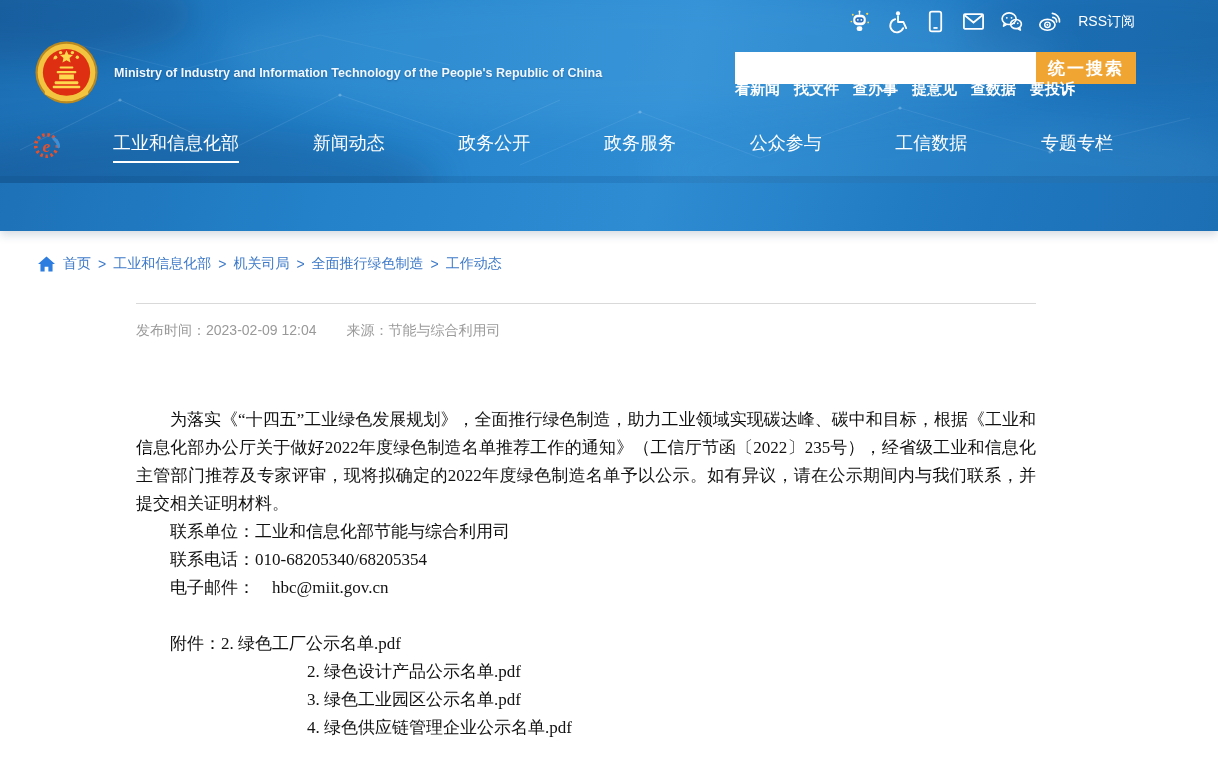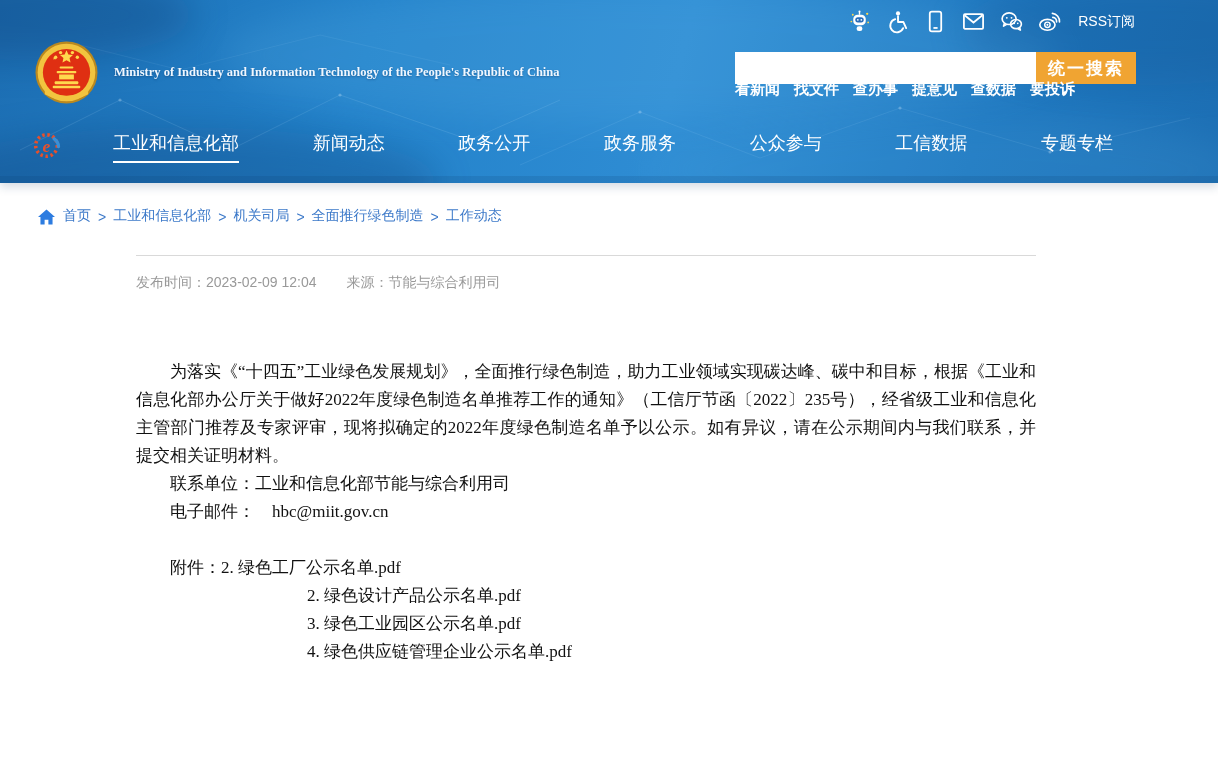--- a/index.html
+++ b/index.html
@@ -5,21 +5,21 @@
   * { box-sizing: border-box; }
   html, body { margin: 0; padding: 0; }
   body {
     width: 1218px; height: 781px; position: relative;
     background: #ffffff; overflow: hidden;
     font-family: "Liberation Sans", sans-serif;
   }
 
   
   .header {
-    position: relative; width: 100%; height: 183px;
+    position: relative; width: 100%; height: 231px;
     background: linear-gradient(105deg, #1d6fb4 0%, #2382ca 30%, #2e8cd3 55%, #1f78c0 80%, #1d6fb4 100%);
     box-shadow: 0 4px 9px rgba(30, 60, 100, .18);
   }
   .header-texture { position: absolute; left: 0; top: 0; pointer-events: none; }
 
   .topbar {
     position: absolute; top: 9px; right: 83px;
     display: flex; align-items: center; gap: 13px;
   }
   .tb-icon { width: 25px; height: 25px; display: block; cursor: pointer; }
@@ -27,21 +27,21 @@
 
   .brand { position: absolute; left: 35px; top: 41px; display: flex; align-items: center; cursor: pointer; }
   .emblem { width: 63px; height: 63px; display: block; }
   .brand-text { margin-left: 16px; }
   .brand-title {
     color: #ffffff; font-size: 32px; font-weight: 700; letter-spacing: 2px;
     line-height: 36px; text-shadow: 0 2px 4px rgba(10,50,100,.45); white-space: nowrap;
   }
   .brand-subtitle {
     color: #f0f7ff; font-size: 12.5px; font-weight: 600;
-    text-shadow: 0 1px 2px rgba(10,50,100,.45); white-space: nowrap; font-family: Liberation Serif, serif;
+    text-shadow: 0 1px 2px rgba(10,50,100,.45); white-space: nowrap;
   }
 
   .search-box { position: absolute; left: 735px; top: 52px; display: flex; }
   .search-input {
     width: 301px; height: 32px; border: none; outline: none;
     padding: 0 10px; font-size: 15px; background: #ffffff;
     font-family: "Liberation Sans", sans-serif;
   }
   .search-btn {
     width: 100px; height: 32px; border: none; cursor: pointer;
@@ -52,21 +52,21 @@
   .quick-links { position: absolute; left: 735px; top: 80px; display: flex; gap: 14px; }
   .quick-link { color: #ffffff; font-size: 15px; font-weight: 700; cursor: pointer; white-space: nowrap; }
 
   .nav-logo { position: absolute; left: 29px; top: 127px; width: 37px; height: 37px; }
   .nav { position: absolute; left: 113px; top: 131px; width: 1000px; display: flex; justify-content: space-between; }
   .nav-item { color: #ffffff; font-size: 18px; cursor: pointer; padding-bottom: 6px; white-space: nowrap; }
   .nav-item.active { border-bottom: 2px solid #ffffff; }
 
   
   .breadcrumb {
-    padding: 24px 0 8px 38px; display: flex; align-items: flex-end;
+    padding: 24px 0 8px 38px; display: flex; align-items: center;
     font-size: 14px; color: #3c79c9; background: #ffffff;
   }
   .home-icon { width: 17px; height: 16px; margin-right: 8px; display: block; }
   .crumb { cursor: pointer; white-space: nowrap; }
   .crumb-sep { margin: 0 7px; }
 
   
   .content { width: 900px; margin-left: 136px; color: #111111; }
   .article-title {
     font-size: 23px; font-weight: 700; text-align: center; color: #000000;
@@ -237,20 +237,21 @@
 
 <div class="content">
   <div class="divider"></div>
   <div class="meta">
     <span class="meta-publish">发布时间：2023-02-09 12:04</span><span>来源：节能与综合利用司</span>
   </div>
 
   <div class="article-body">
     <p class="para">为落实《“十四五”工业绿色发展规划》，全面推行绿色制造，助力工业领域实现碳达峰、碳中和目标，根据《工业和信息化部办公厅关于做好2022年度绿色制造名单推荐工作的通知》（工信厅节函〔2022〕235号），经省级工业和信息化主管部门推荐及专家评审，现将拟确定的2022年度绿色制造名单予以公示。如有异议，请在公示期间内与我们联系，并提交相关证明材料。</p>
     <div class="info-line">联系单位：工业和信息化部节能与综合利用司</div>
+    <div class="info-line">联系电话：010-68205340/68205354</div>
     <div class="info-line">电子邮件：　hbc@miit.gov.cn</div>
 
     <div class="attachments">
       <div class="att-first">
         <span>附件：</span><span style="cursor:pointer;">2. 绿色工厂公示名单.pdf</span>
       </div>
       <div class="att-item">2. 绿色设计产品公示名单.pdf</div>
       <div class="att-item">3. 绿色工业园区公示名单.pdf</div>
       <div class="att-item">4. 绿色供应链管理企业公示名单.pdf</div>
     </div>

